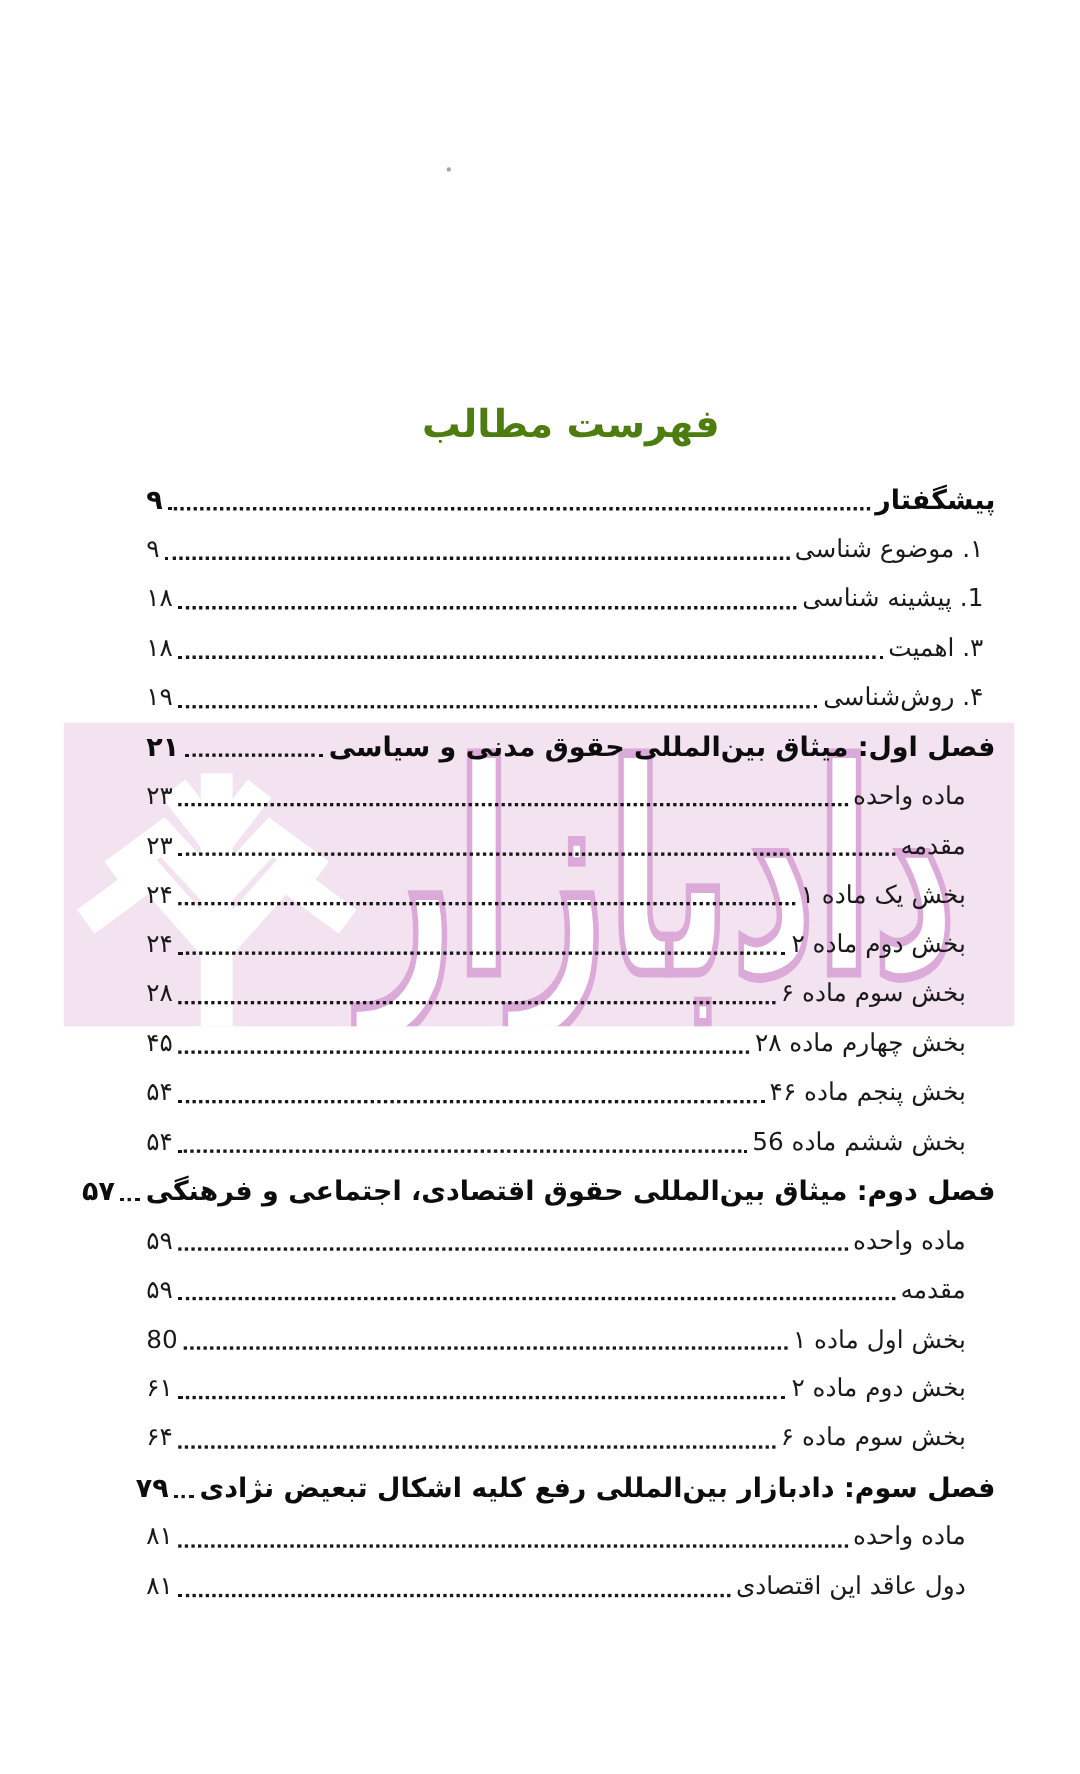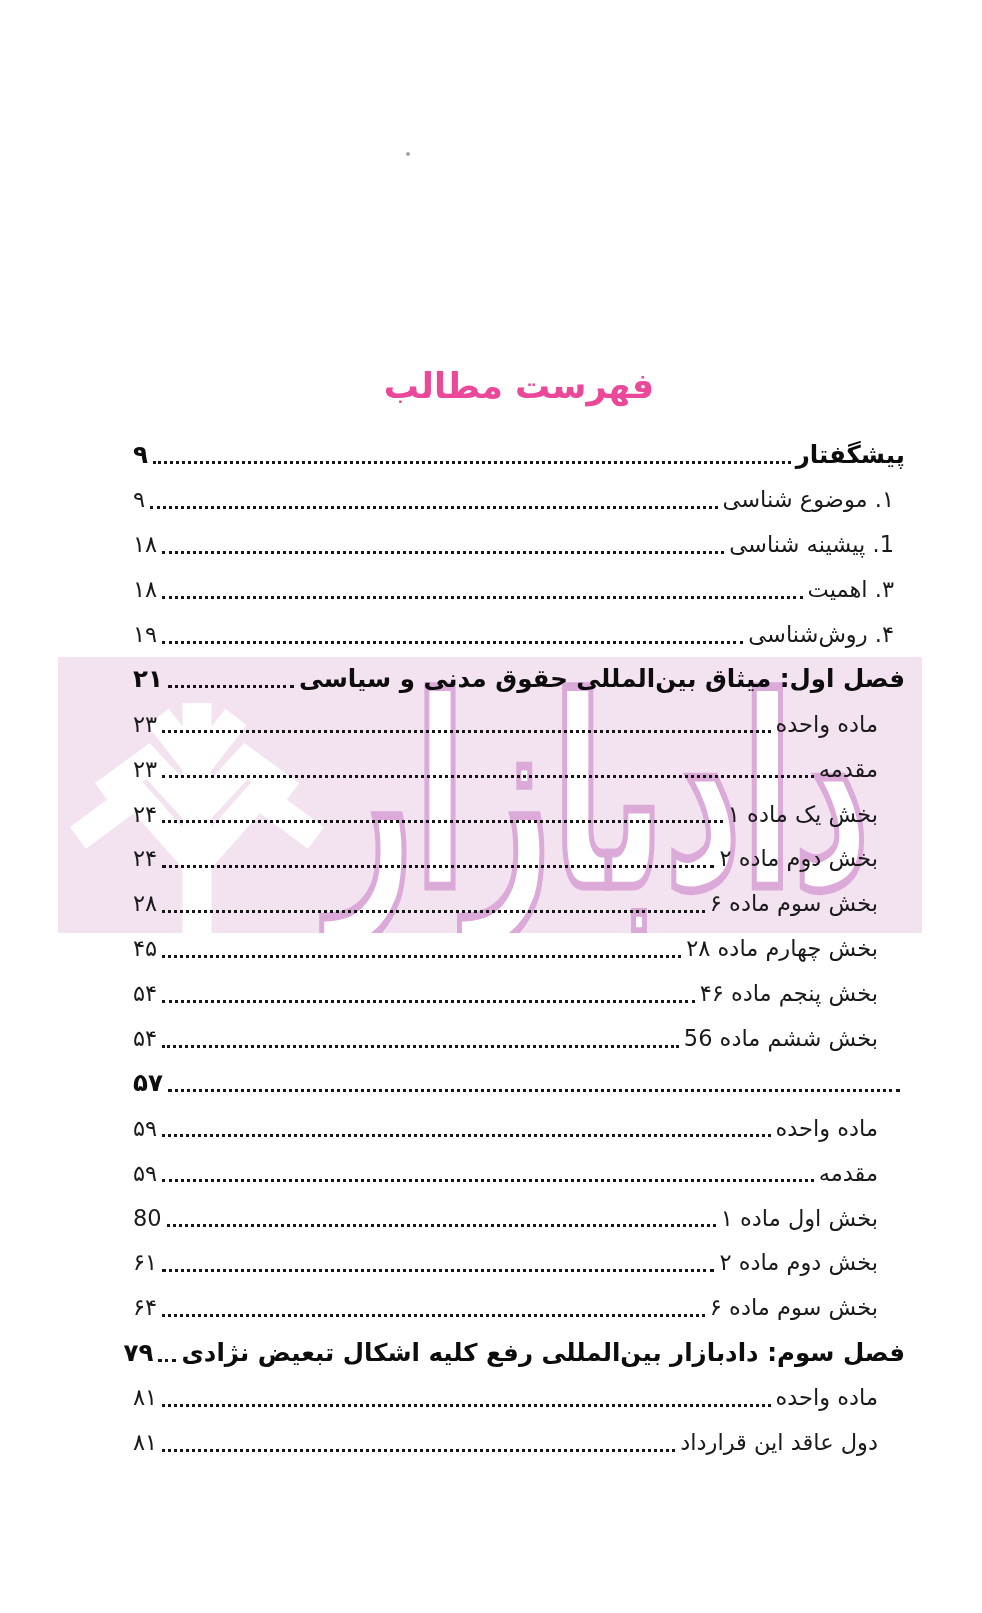--- a/index.html
+++ b/index.html
@@ -36,21 +36,21 @@
     -webkit-text-stroke:5px #dcaad8;
     text-align:center; direction:rtl; white-space:nowrap;
   }
   .wm-tree { position:absolute; left:0; top:0; }
 
   
   .page-title {
     position:absolute; top:366px; right:77px; width:772px;
     text-align:center;
     font-size:35px; font-weight:bold;
-    color:#ec4899;
+    color:#4d7c0f;
     z-index:2;
   }
 
   
   .toc {
     position:absolute; top:432px; right:77px; left:133px;
     z-index:1;
   }
   .toc-row {
     display:flex; align-items:center;
@@ -160,20 +160,21 @@
         <span class="entry-label">بخش پنجم ماده ۴۶</span>
         <span class="leader-dots"></span>
         <span class="page-num">۵۴</span>
       </div>
       <div class="toc-row lvl2">
         <span class="entry-label">بخش ششم ماده 56</span>
         <span class="leader-dots"></span>
         <span class="page-num">۵۴</span>
       </div>
       <div class="toc-row lvl0 bold">
+        <span class="entry-label">فصل دوم: میثاق بین‌المللی حقوق اقتصادی، اجتماعی و فرهنگی</span>
         <span class="leader-dots"></span>
         <span class="page-num">۵۷</span>
       </div>
       <div class="toc-row lvl2">
         <span class="entry-label">ماده واحده</span>
         <span class="leader-dots"></span>
         <span class="page-num">۵۹</span>
       </div>
       <div class="toc-row lvl2">
         <span class="entry-label">مقدمه</span>
@@ -199,19 +200,19 @@
         <span class="entry-label">فصل سوم: دادبازار بین‌المللی رفع کلیه اشکال تبعیض نژادی</span>
         <span class="leader-dots"></span>
         <span class="page-num">۷۹</span>
       </div>
       <div class="toc-row lvl2">
         <span class="entry-label">ماده واحده</span>
         <span class="leader-dots"></span>
         <span class="page-num">۸۱</span>
       </div>
       <div class="toc-row lvl2">
-        <span class="entry-label">دول عاقد این قرارداد</span>
+        <span class="entry-label">دول عاقد این اقتصادی</span>
         <span class="leader-dots"></span>
         <span class="page-num">۸۱</span>
       </div>
     </div>
 
 </div>
 
 </body></html>

